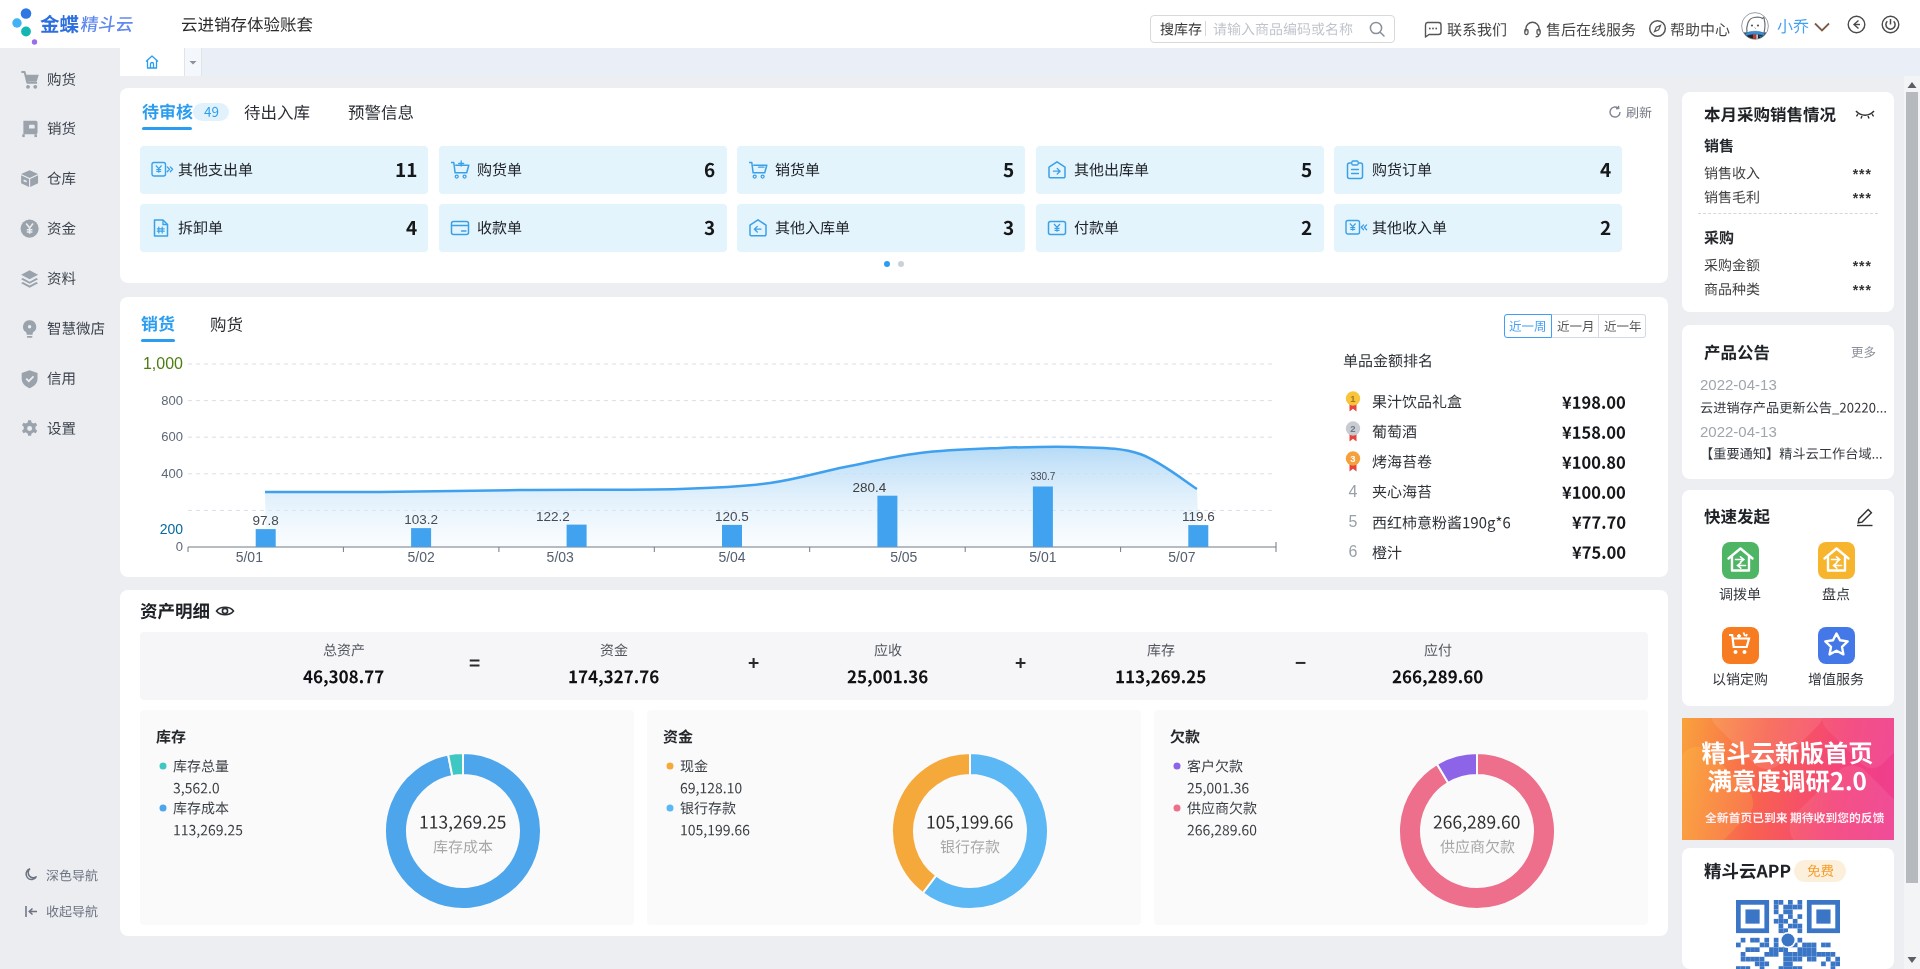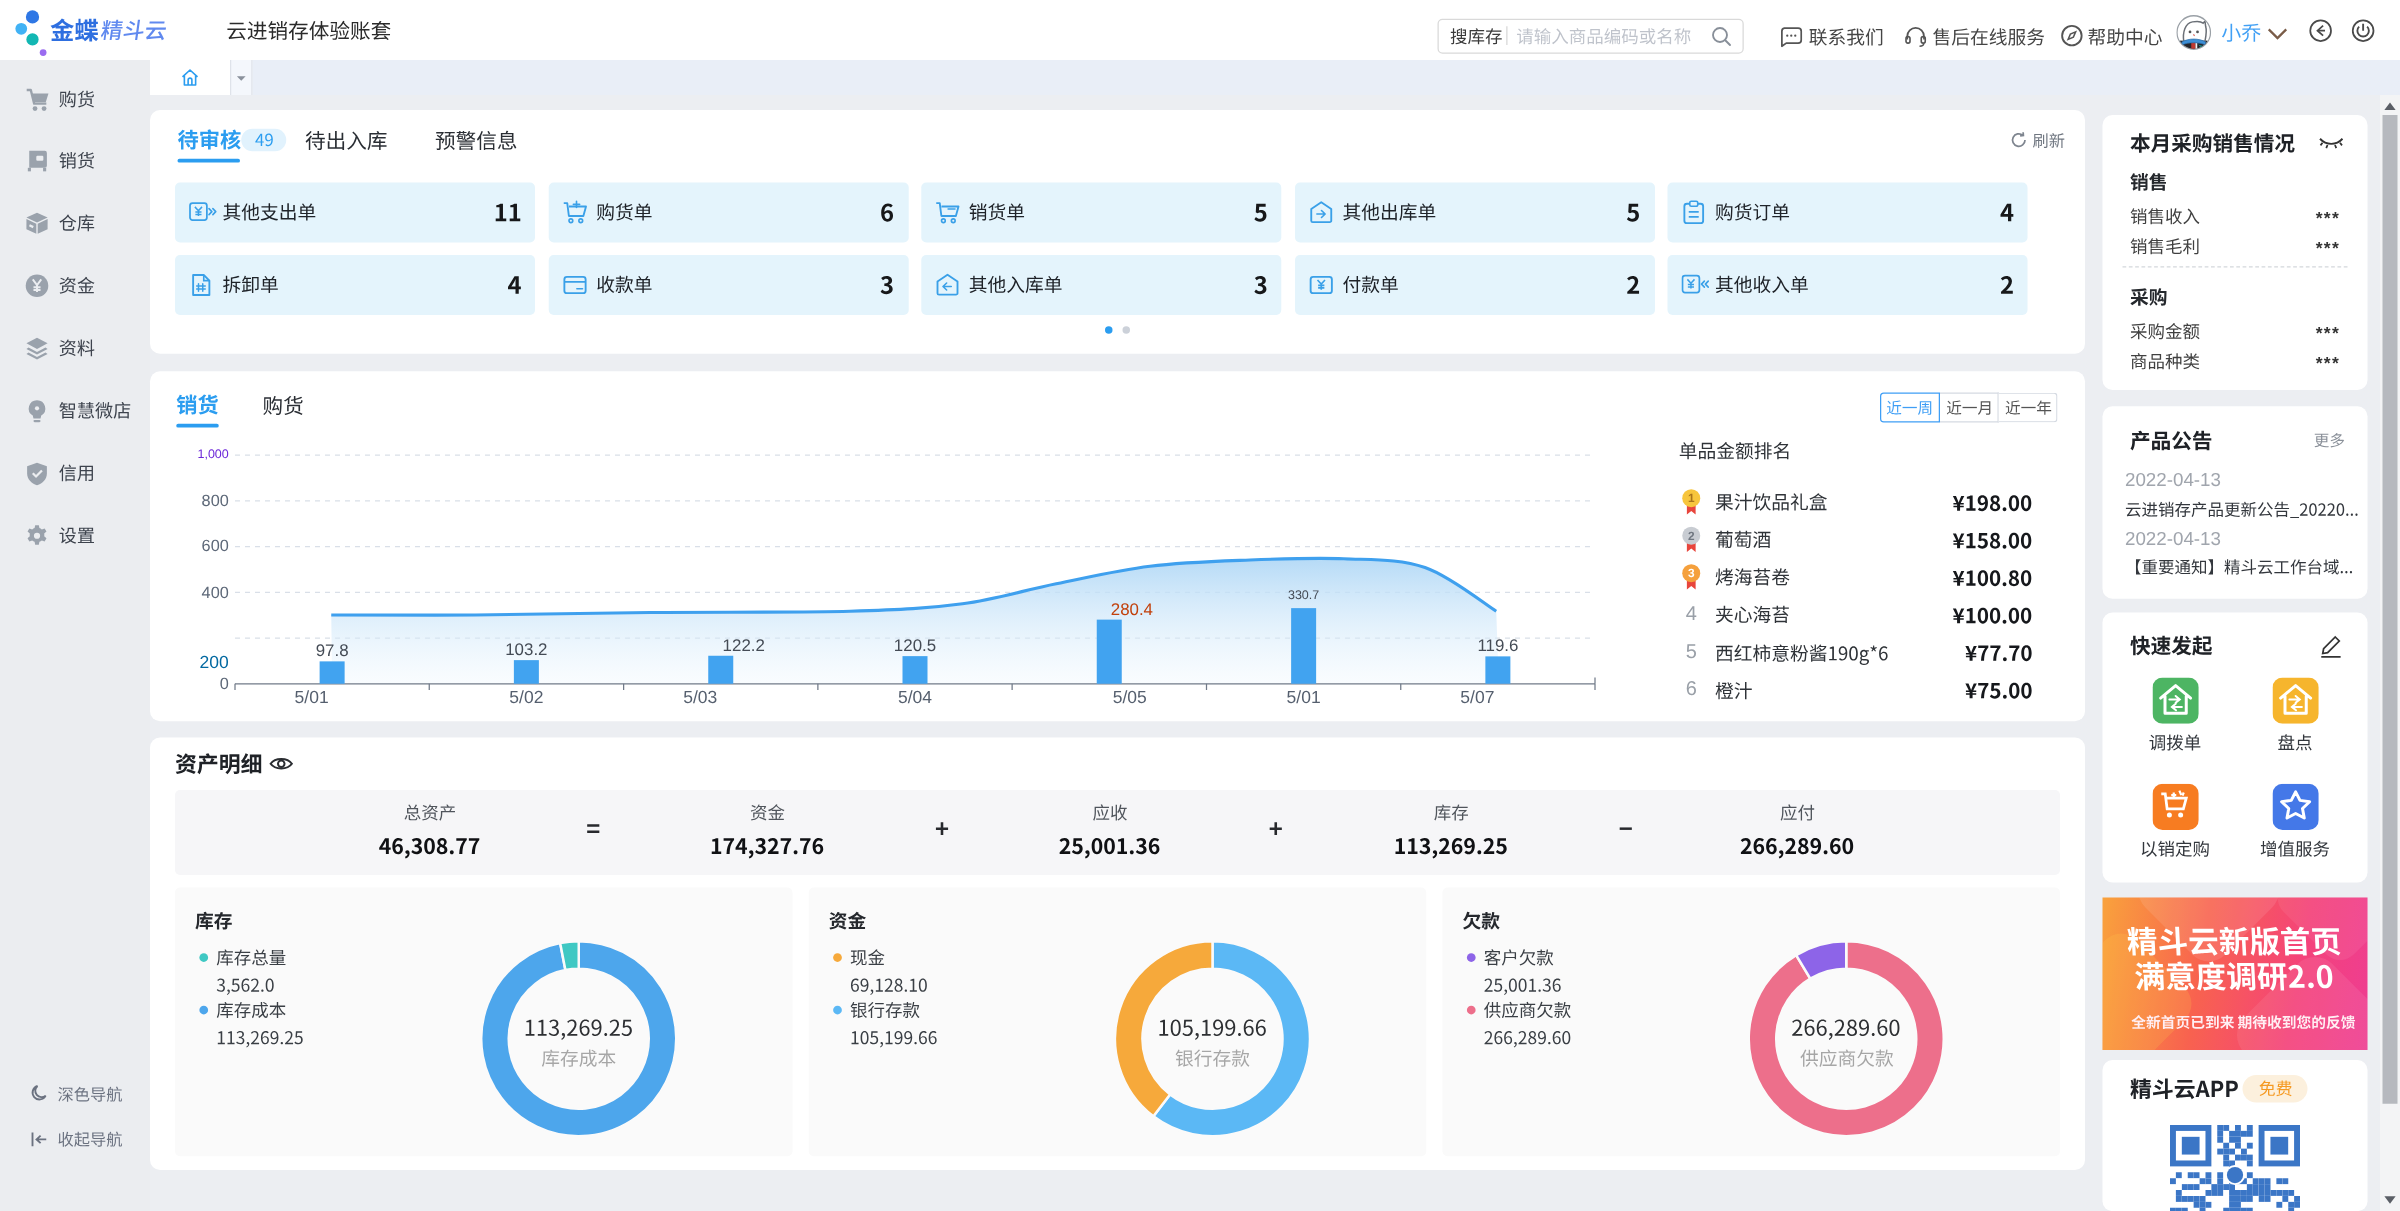--- a/index.html
+++ b/index.html
@@ -813,31 +813,31 @@
     <rect x="722.0" y="524.9" width="20" height="22.1" fill="#41a3f0"></rect>
     <rect x="877.4" y="495.7" width="20" height="51.3" fill="#41a3f0"></rect>
     <rect x="1032.9" y="486.5" width="20" height="60.5" fill="#41a3f0"></rect>
     <rect x="1188.3" y="525.1" width="20" height="21.9" fill="#41a3f0"></rect>
   </svg>
 <div style="position:absolute;right:1737px;top:540.0px;font-size:13px;color:#5d6878;line-height:14px">0</div>
 <div style="position:absolute;right:1737px;top:522px;font-size:14px;color:#0369a1;line-height:14px">200</div>
 <div style="position:absolute;right:1737px;top:466.8px;font-size:13px;color:#5d6878;line-height:14px">400</div>
 <div style="position:absolute;right:1737px;top:430.2px;font-size:13px;color:#5d6878;line-height:14px">600</div>
 <div style="position:absolute;right:1737px;top:393.6px;font-size:13px;color:#5d6878;line-height:14px">800</div>
-<div style="position:absolute;right:1737px;top:357.0px;font-size:10px;color:#6d28d9;line-height:14px">1,000</div>
+<div style="position:absolute;right:1737px;top:357.0px;font-size:16px;color:#4d7c0f;line-height:14px">1,000</div>
 <div style="position:absolute;left:265.7px;top:549px;width:60px;margin-left:-30px;text-align:left;font-size:14px;color:#555f6e">5/01</div>
 <div style="position:absolute;left:265.7px;top:513.1px;width:70px;margin-left:-35px;text-align:center;font-size:13.5px;color:#444b55">97.8</div>
 <div style="position:absolute;left:421.1px;top:549px;width:60px;margin-left:-30px;text-align:center;font-size:14px;color:#555f6e">5/02</div>
 <div style="position:absolute;left:421.1px;top:512.1px;width:70px;margin-left:-35px;text-align:center;font-size:13.5px;color:#444b55">103.2</div>
 <div style="position:absolute;left:576.6px;top:549px;width:60px;margin-left:-30px;text-align:left;font-size:14px;color:#555f6e">5/03</div>
-<div style="position:absolute;left:595px;top:508.6px;width:70px;margin-left:-35px;text-align:center;font-size:13.5px;color:#444b55">122.2</div>
+<div style="position:absolute;left:553px;top:508.6px;width:70px;margin-left:-35px;text-align:center;font-size:13.5px;color:#444b55">122.2</div>
 <div style="position:absolute;left:732.0px;top:549px;width:60px;margin-left:-30px;text-align:center;font-size:14px;color:#555f6e">5/04</div>
 <div style="position:absolute;left:732.0px;top:508.9px;width:70px;margin-left:-35px;text-align:center;font-size:13.5px;color:#444b55">120.5</div>
 <div style="position:absolute;left:887.4px;top:549px;width:60px;margin-left:-30px;text-align:right;font-size:14px;color:#555f6e">5/05</div>
-<div style="position:absolute;left:887.4px;top:479.7px;width:70px;margin-left:-35px;text-align:right;font-size:13.5px;color:#c2410c">280.4</div>
+<div style="position:absolute;left:887.4px;top:479.7px;width:70px;margin-left:-35px;text-align:left;font-size:13.5px;color:#404040">280.4</div>
 <div style="position:absolute;left:1042.9px;top:549px;width:60px;margin-left:-30px;text-align:center;font-size:14px;color:#555f6e">5/01</div>
 <div style="position:absolute;left:1042.9px;top:470.5px;width:70px;margin-left:-35px;text-align:center;font-size:10px;color:#444b55">330.7</div>
 <div style="position:absolute;left:1198.3px;top:549px;width:60px;margin-left:-30px;font-size:14px;color:#555f6e">5/07</div>
 <div style="position:absolute;left:1198.3px;top:509.1px;width:70px;margin-left:-35px;text-align:center;font-size:13.5px;color:#444b55">119.6</div>
 <svg class="vt" style="left:1343.0px;top:352.4px" width="92.0" height="17.7">
     <g fill="#2f3338" transform="translate(0 14.25) scale(0.015000 -0.015000)">
       <use href="#g76"></use>
       <use href="#g19" x="1000"></use>
       <use href="#g45" x="2000"></use>
       <use href="#g95" x="3000"></use>

